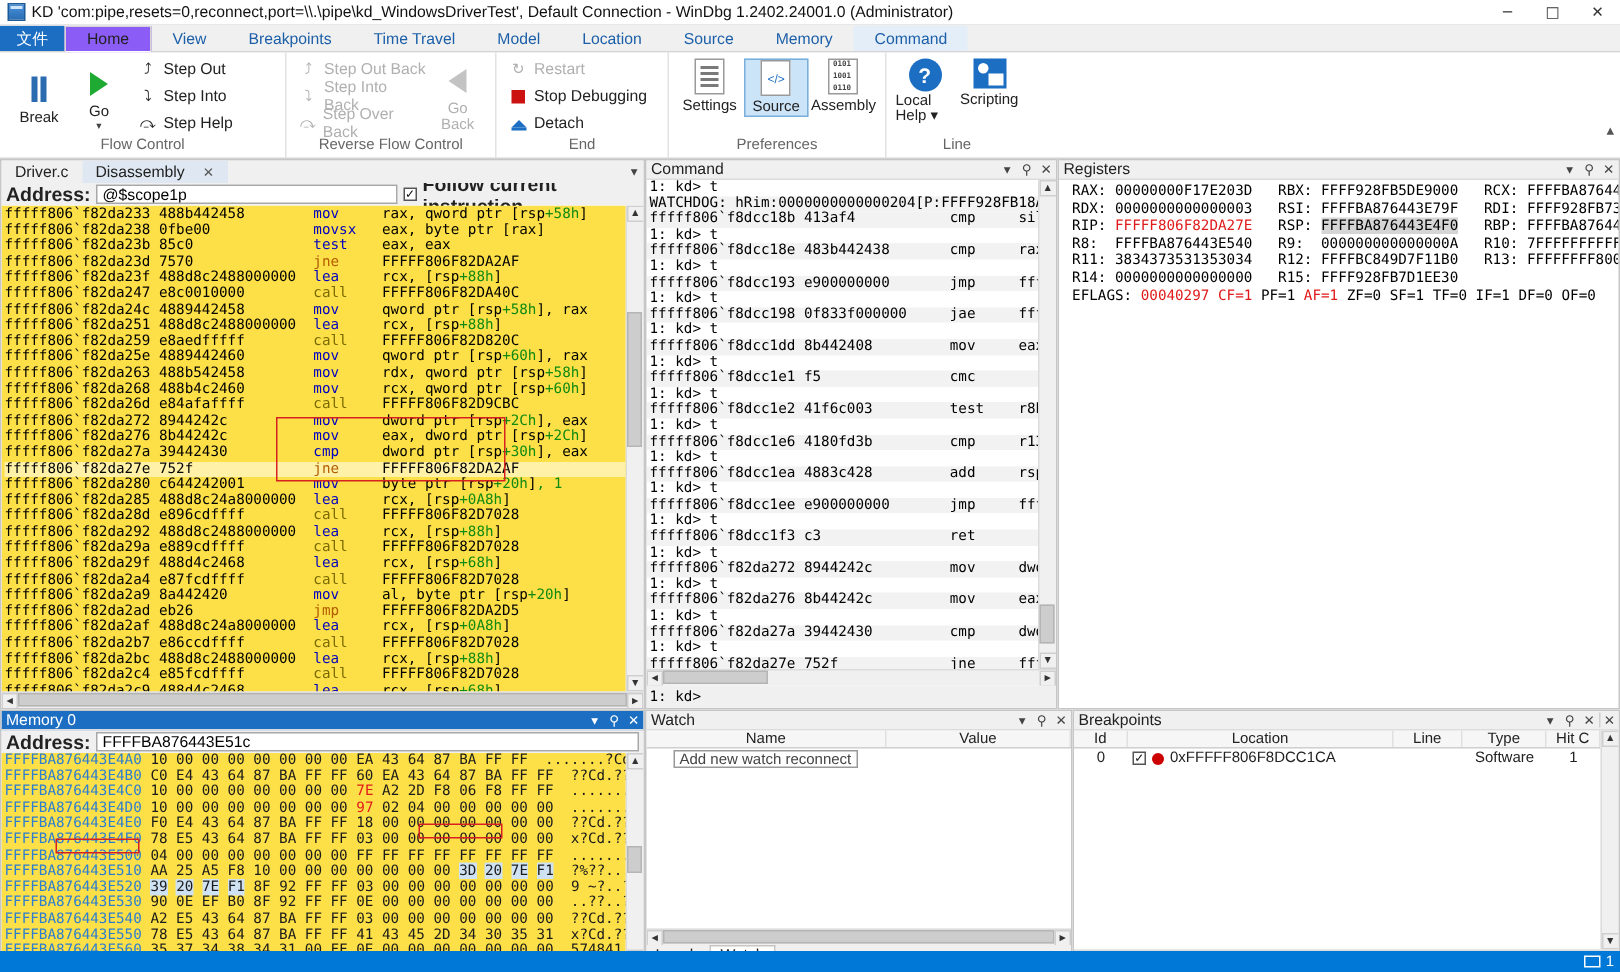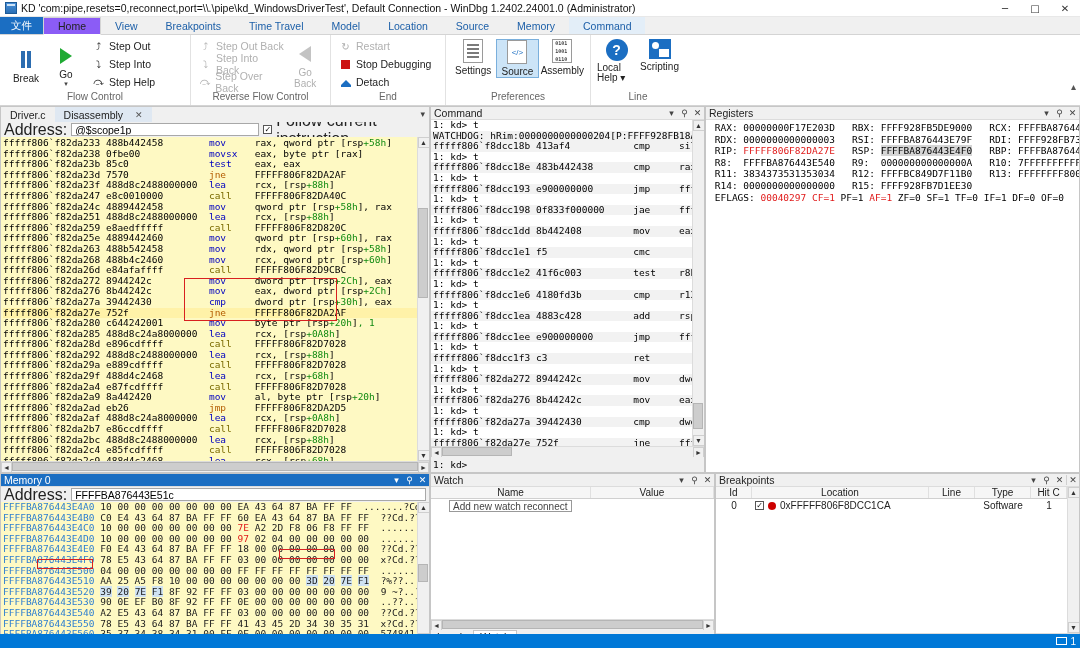--- a/index.html
+++ b/index.html
@@ -106,30 +106,30 @@
 
   
   .doctabs { height: 15px; display: flex; align-items: stretch; background: #f0f0f0; flex: none; position: relative; }
   .dtab { display:flex; align-items:center; padding: 0 9px; font-size: 10.5px; color:#222; }
   .dtab.active { background: #dfe8f2; }
   .dtab .x { margin-left: 12px; font-size: 9px; color: #555; }
   .doctabs .ovf { position:absolute; right: 4px; top: 2px; font-size: 9px; color:#444; }
 
   
   .addrstrip { height: 15px; display: flex; align-items: center; gap: 4px; background: #f0f0f0; padding: 0 3px; flex: none; }
-  .addrstrip .lbl { font-size: 16px; color: #222; }
+  .addrstrip .lbl { font-size: 13px; color: #222; font-weight: bold; }
   .addrstrip input {
     height: 13px; border: 1px solid #a8a8a8; background: #fff; font-size: 10.5px;
     font-family: "Liberation Sans", sans-serif; padding: 0 3px;
   }
   .cbx { width: 9px; height: 9px; border: 1px solid #555; background: #fff; display:inline-flex; align-items:center; justify-content:center; font-size:8px; color:#111; line-height:1; }
 
   
   .code { font-family: "DejaVu Sans Mono", monospace; font-size: 9.5px; line-height: 10.6px; white-space: pre; }
-  .codearea { flex: 1; overflow: hidden; background: #fef9c3; position: relative; }
+  .codearea { flex: 1; overflow: hidden; background: #fde047; position: relative; }
   .codeinner { padding: 1px 0 0 2px; }
   .dline { height: 10.6px; position: relative; }
   .addr { color: #000; }
   .mn-mov, .mn-lea, .mn-test, .mn-cmp, .mn-movsx, .mn-add, .mn-ret, .mn-cmc { color: #0000c0; }
   .mn-call { color: #7a6a00; }
   .mn-jne, .mn-jmp, .mn-jae { color: #b35c00; }
   .num { color: #118a11; }
 
   .cur-line { background: #fff2a8; }
 

